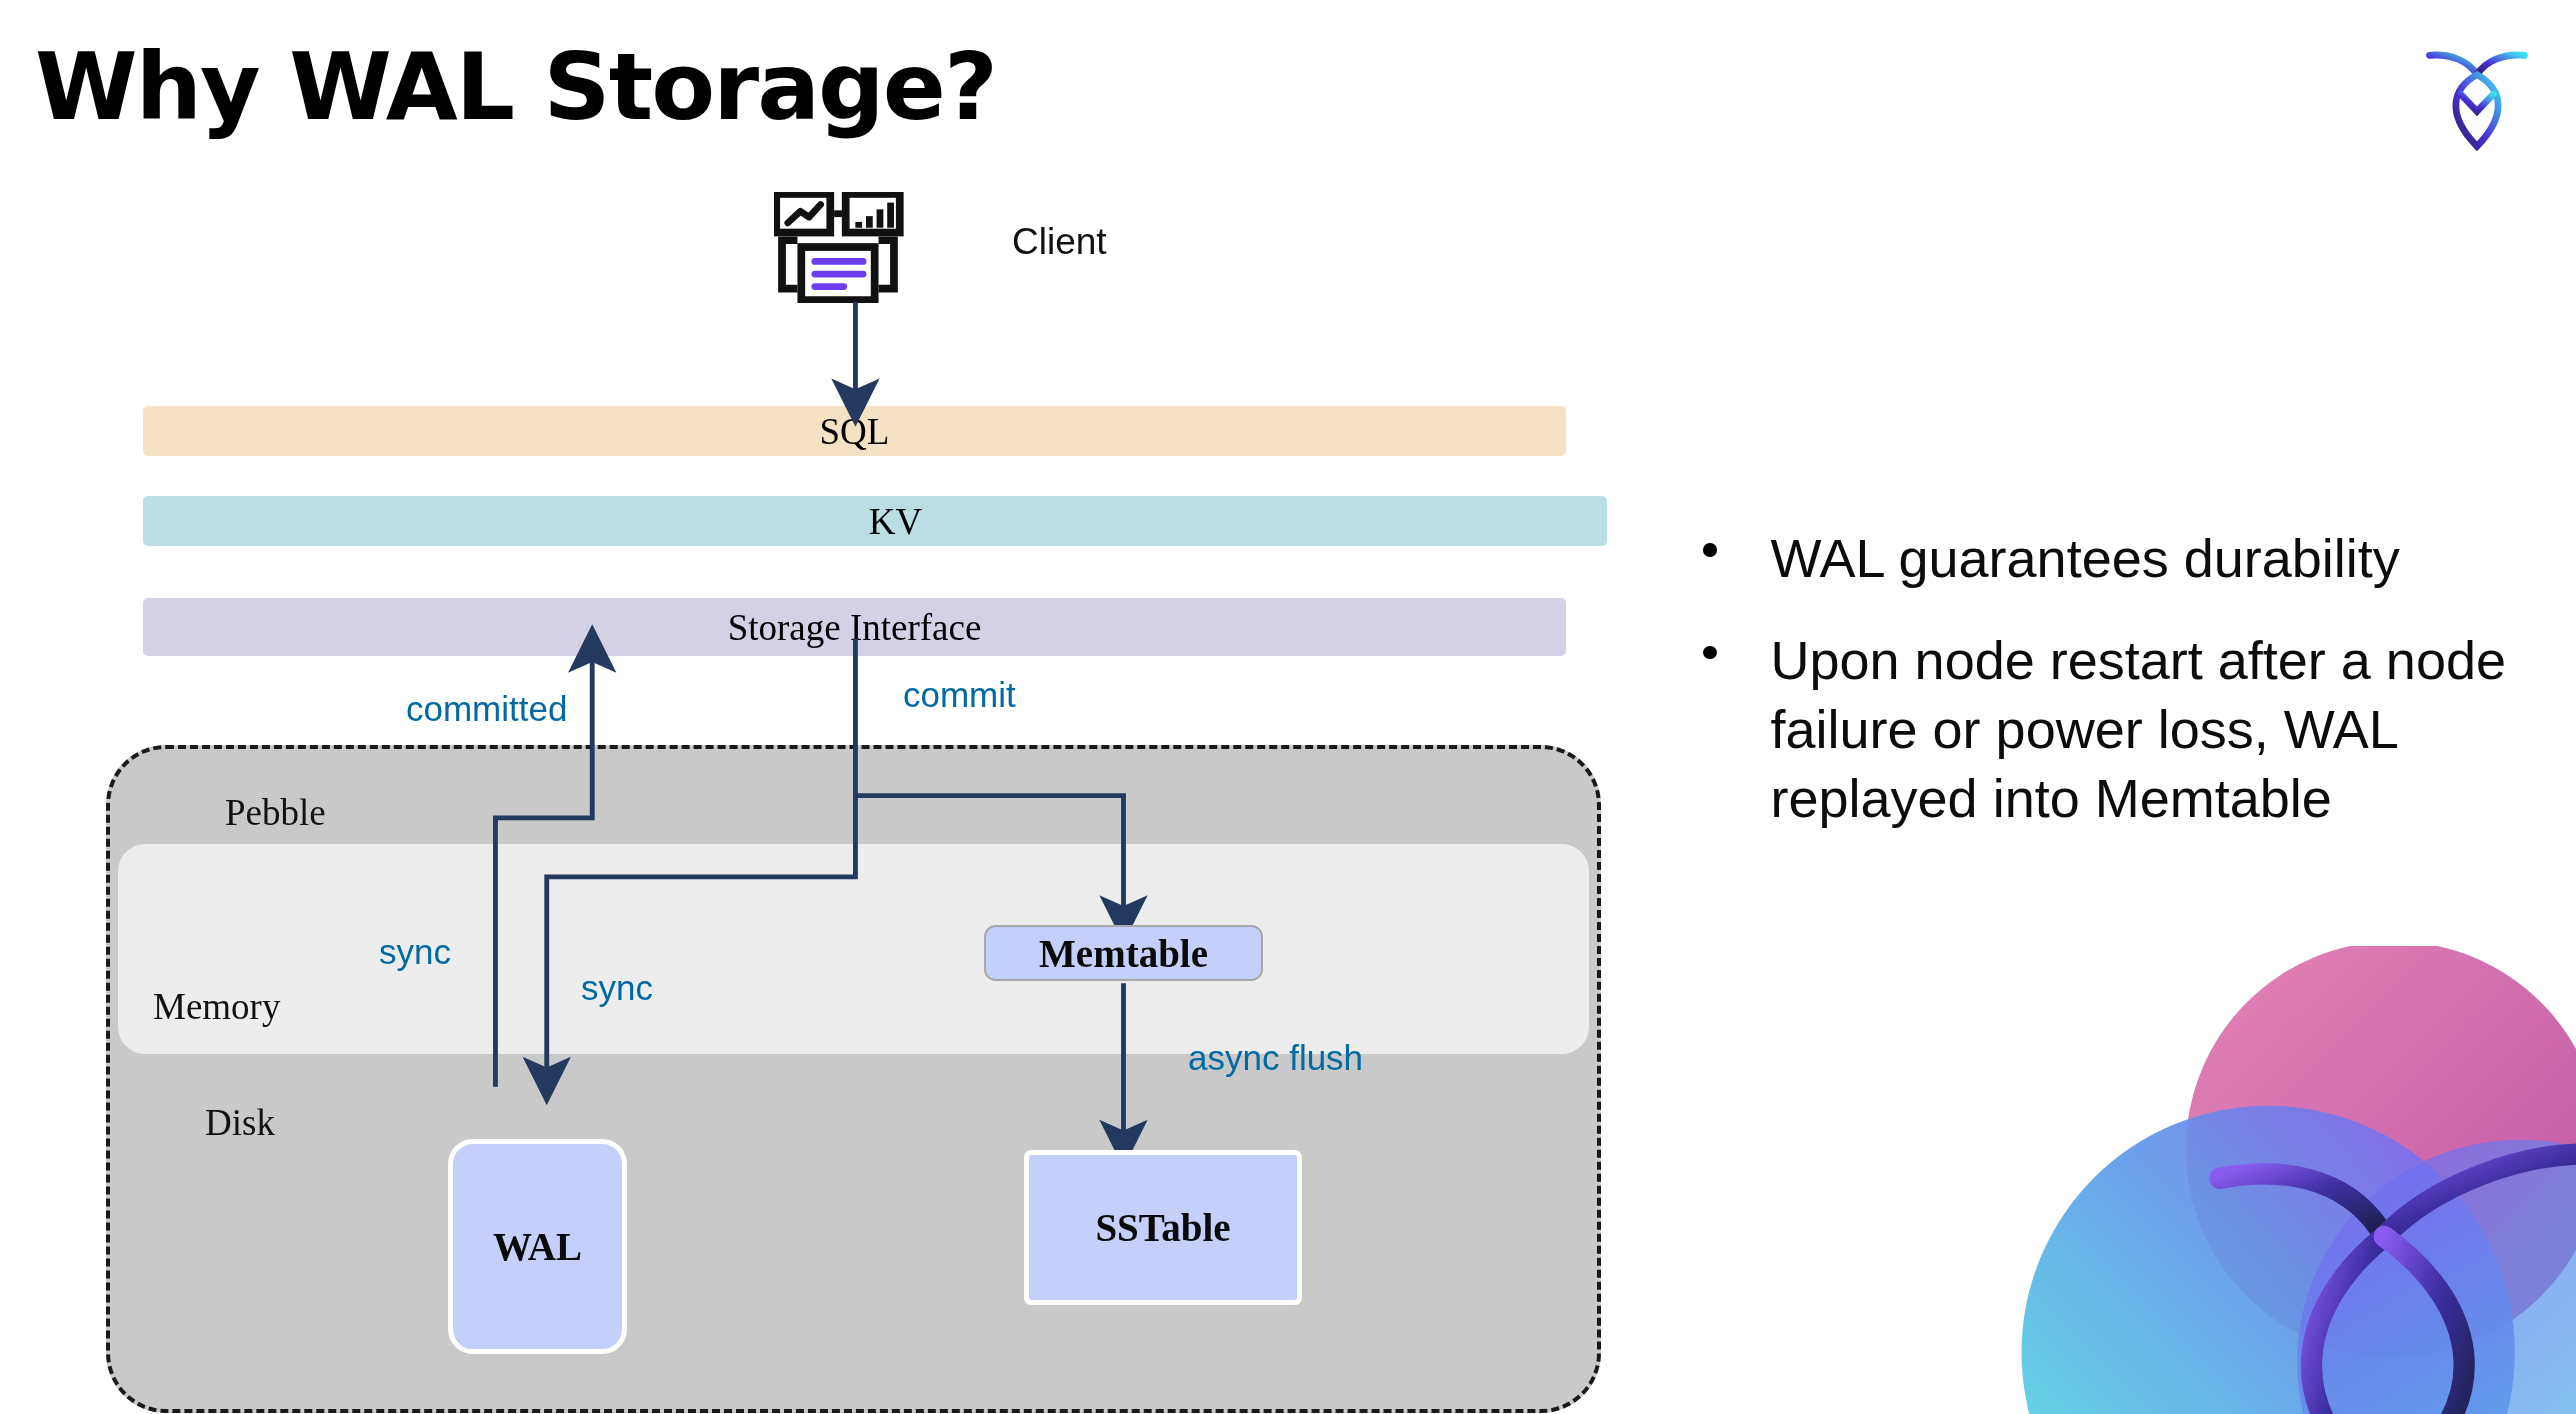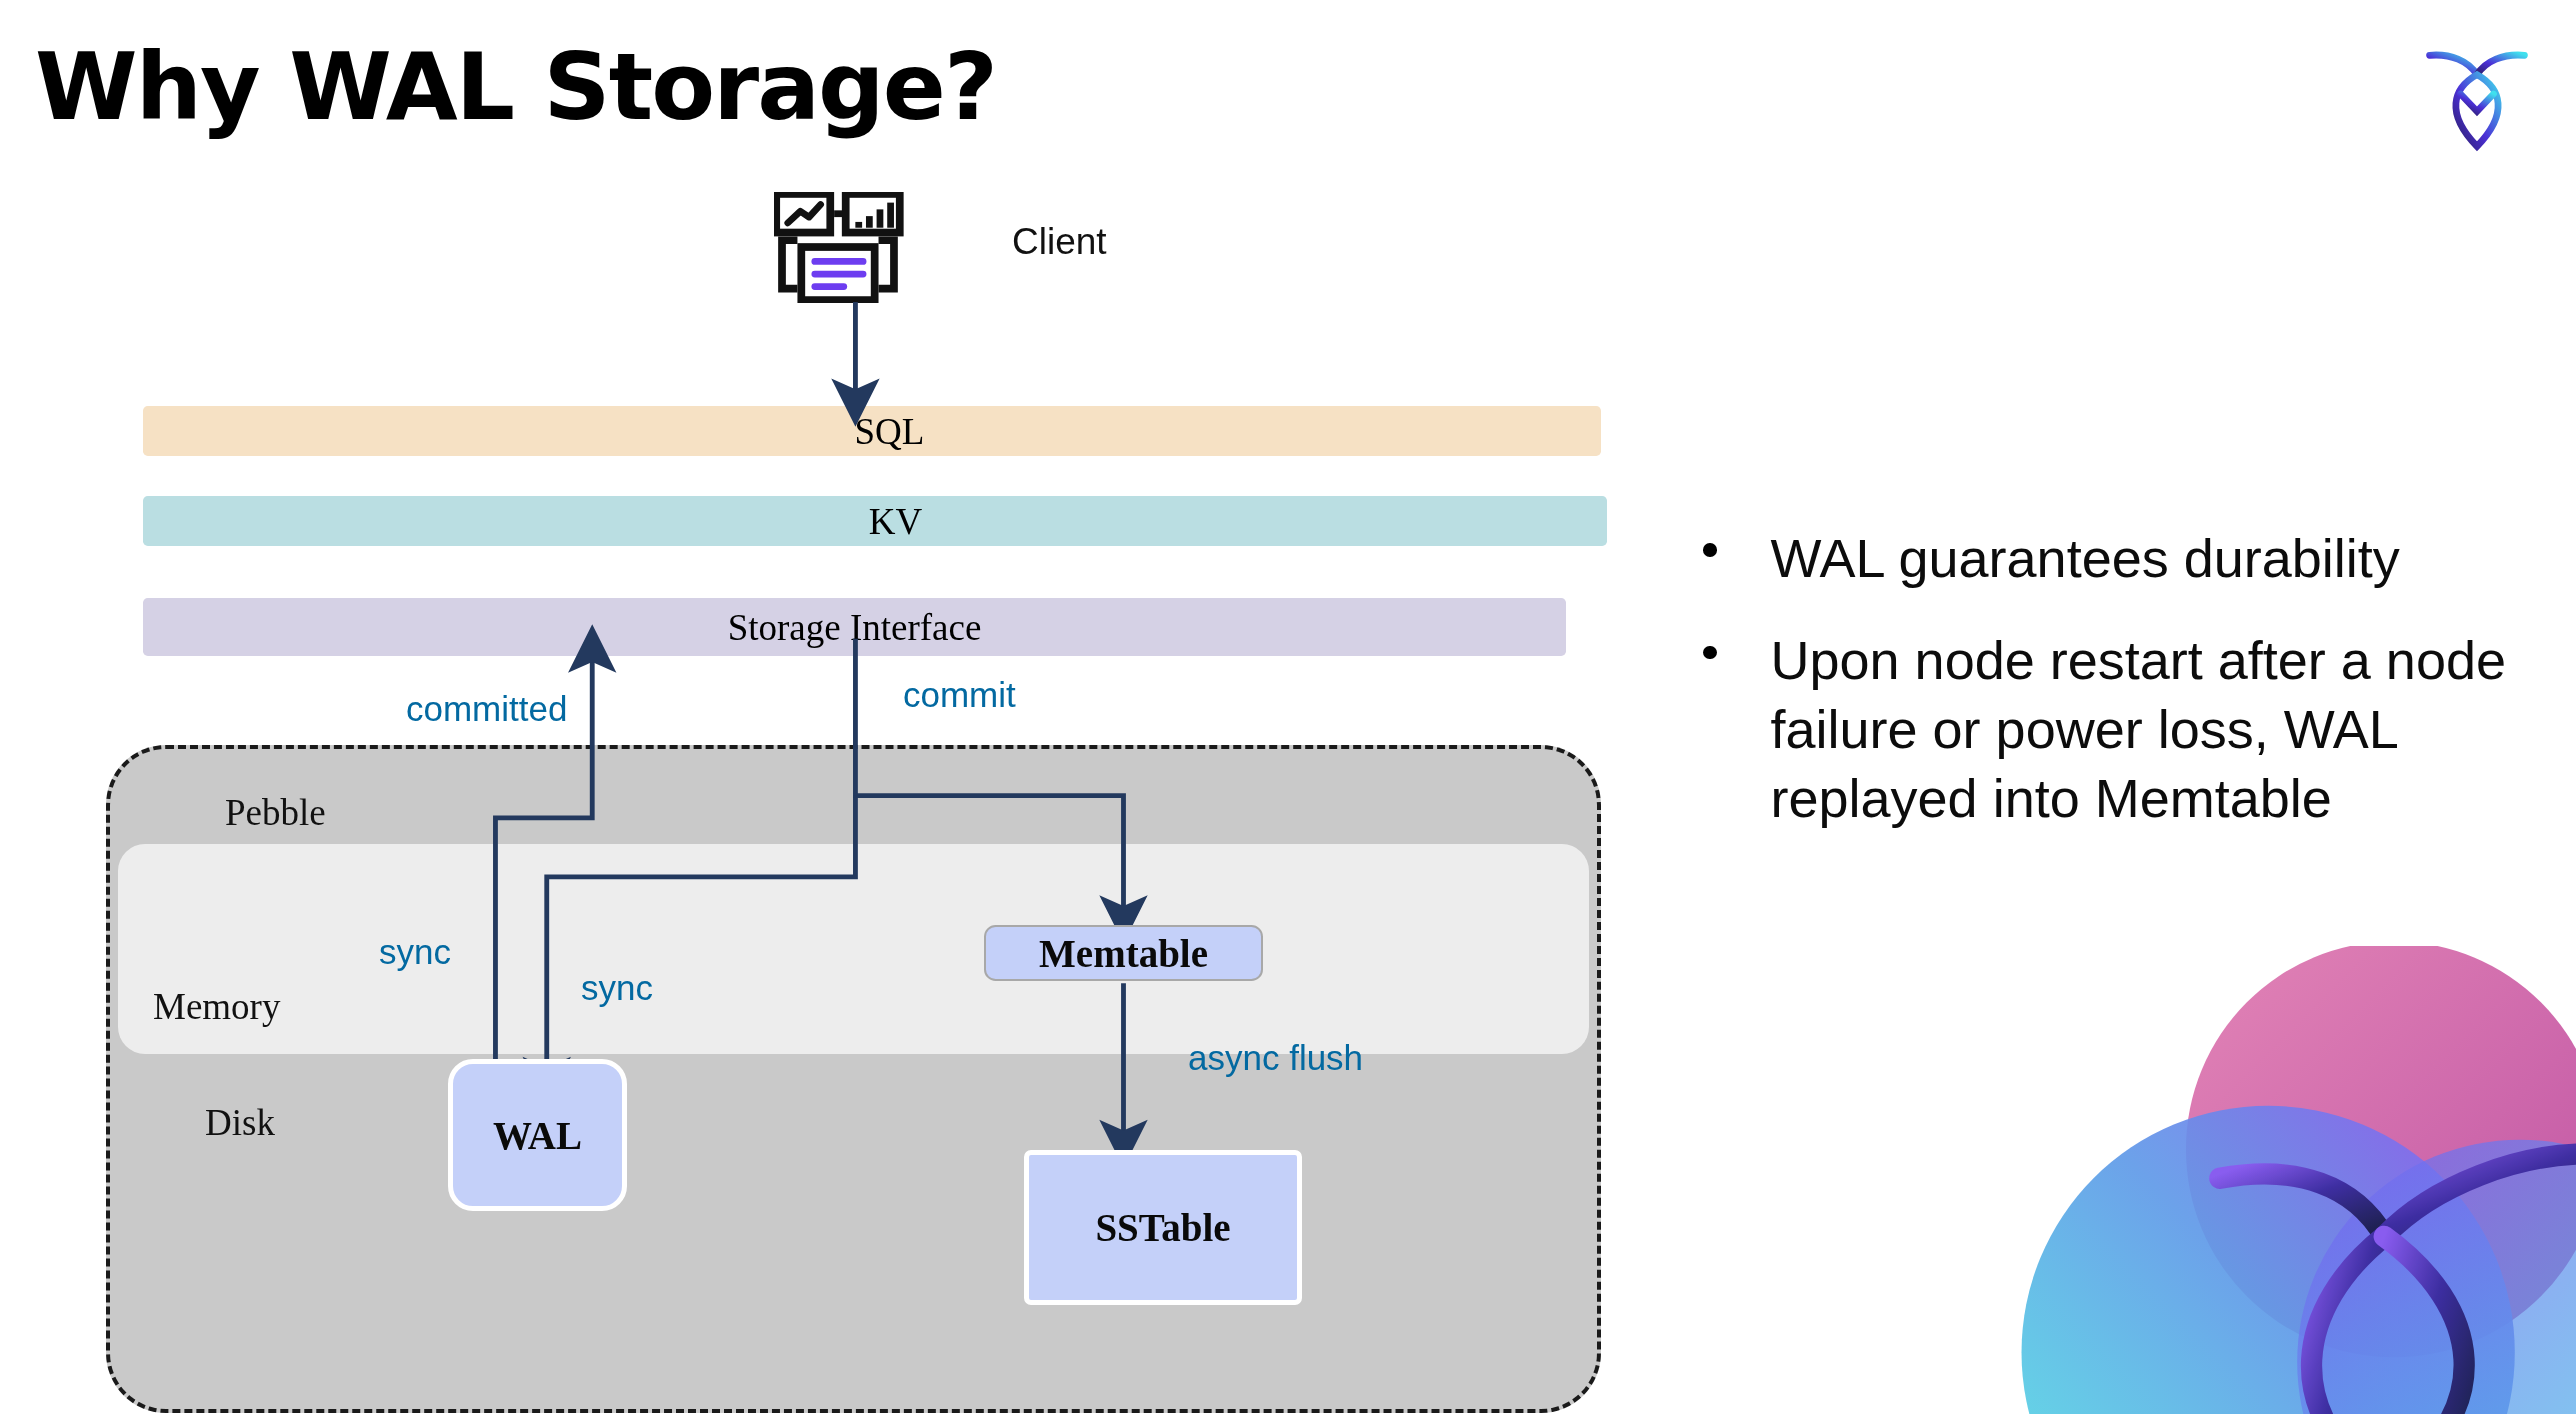--- a/index.html
+++ b/index.html
@@ -73,21 +73,21 @@
     width: 1423px;
     height: 50px;
     border-radius: 4.8px;
     display: flex;
     align-items: center;
     justify-content: center;
     font-family: "Liberation Serif", serif;
     font-size: 37px;
     color: #000000;
   }
-  #bar-sql     { top: 406px; padding-left: 35px; }
+  #bar-sql     { top: 406px; }
   #bar-kv      { top: 496px; padding-left: 41px; }
   #bar-storage { top: 578px; height: 58px; margin-top: 20px; }
 
   
   #pebble-box {
     position: absolute;
     left: 106px;
     top: 745px;
     width: 1495px;
     height: 668px;
@@ -129,22 +129,22 @@
     color: #0a0a0a;
     box-sizing: border-box;
   }
   #box-memtable {
     left: 984px; top: 925px;
     width: 279px; height: 56px;
     border: 2.9px solid #a8a8a8;
     border-radius: 11.6px;
   }
   #box-wal {
-    left: 448px; top: 1059px;
-    width: 179px; height: 152px;
+    left: 448px; top: 1139px;
+    width: 179px; height: 215px;
     border: 5.8px solid #ffffff;
     border-radius: 25px;
   }
   #box-sstable {
     left: 1024px; top: 1150px;
     width: 278px; height: 155px;
     border: 5.8px solid #ffffff;
     border-radius: 7px;
   }
 

